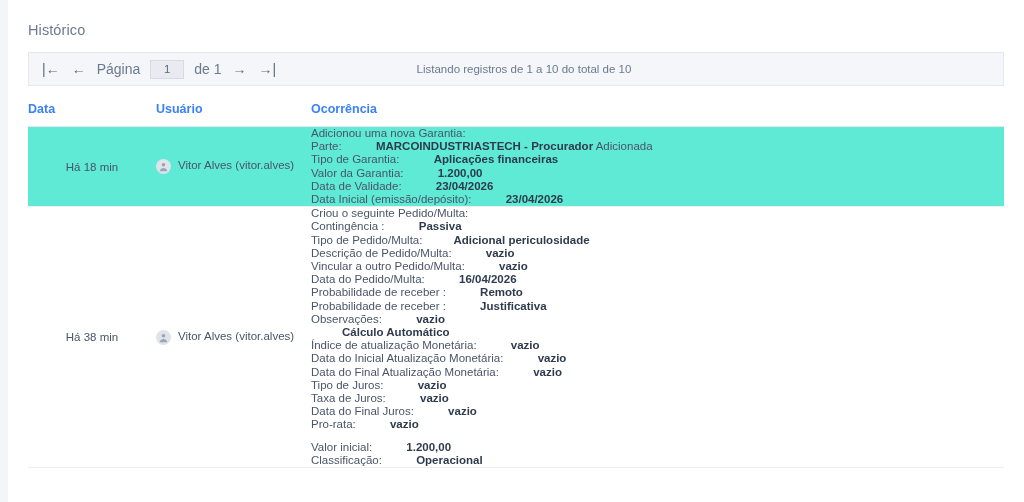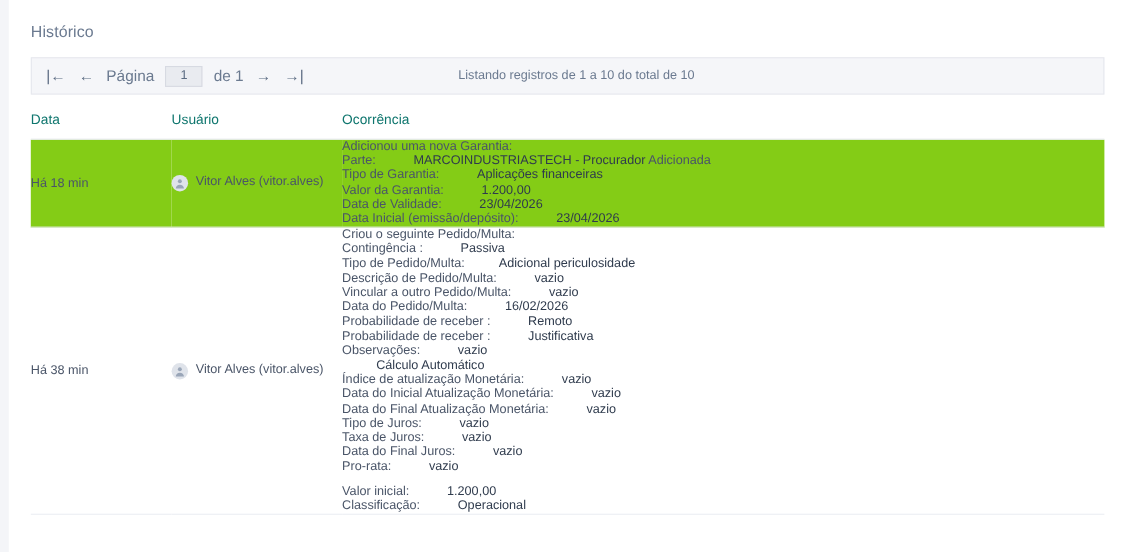--- a/index.html
+++ b/index.html
@@ -85,39 +85,40 @@
   }
   table.hist {
     width: calc(100% - 40px);
     margin: 0 20px;
     border-collapse: collapse;
     table-layout: fixed;
   }
   table.hist th {
     text-align: left;
     font-size: 12.5px;
-    color: #0f766e;
-    font-weight: normal;
+    color: #3b82f6;
+    font-weight: bold;
     padding: 16px 0 10px 0;
     border-bottom: 1px solid #e6e8ee;
   }
   th.col-data { width: 128px; padding-left: 2px; }
   th.col-user { width: 155px; }
   th.col-occ  { width: auto; }
   table.hist td {
     vertical-align: middle;
     font-size: 11.5px;
     padding: 0;
     border-bottom: 1px solid #eceef3;
   }
-  tr.row-alt td { background: #84cc16; }
+  tr.row-alt td { background: #5eead4; }
   td.c-data {
     color: #4a5568;
     padding-left: 2px;
     font-size: 11.5px;
+    text-align: center;
   }
   td.c-user { font-size: 11.5px; color: #4a5568; }
   .user-cell { display: flex; align-items: flex-start; gap: 7px; }
   .avatar {
     width: 15px; height: 15px;
     border-radius: 50%;
     background: #dfe3ea;
     display: inline-flex;
     align-items: center;
     justify-content: center;
@@ -127,21 +128,21 @@
   td.c-occ {
     padding: 12px 0 12px 0;
     line-height: 1.15;
   }
   .occ-line {
     font-size: 11.5px;
     color: #4a5568;
     line-height: 13.2px;
     white-space: nowrap;
   }
-  .occ-line b { color: #2f3b4d; font-weight: normal; padding-left: 31px; }
+  .occ-line b { color: #2f3b4d; font-weight: bold; padding-left: 31px; }
   .occ-gap { height: 9px; }
 </style>
 </head>
 <body>
 
 <div class="page">
   <div class="left-rail"></div>
 
   <div class="content">
 
@@ -203,21 +204,21 @@
                 </span>
                 <span>Vitor Alves (vitor.alves)</span>
               </div>
             </td>
             <td class="c-occ">
               <div class="occ-line">Criou o seguinte Pedido/Multa:</div>
               <div class="occ-line">Contingência : <b>Passiva</b></div>
               <div class="occ-line">Tipo de Pedido/Multa:<b>Adicional periculosidade</b></div>
               <div class="occ-line">Descrição de Pedido/Multa: <b>vazio</b></div>
               <div class="occ-line">Vincular a outro Pedido/Multa: <b>vazio</b></div>
-              <div class="occ-line">Data do Pedido/Multa: <b>16/02/2026</b></div>
+              <div class="occ-line">Data do Pedido/Multa: <b>16/04/2026</b></div>
               <div class="occ-line">Probabilidade de receber : <b>Remoto</b></div>
               <div class="occ-line">Probabilidade de receber : <b>Justificativa</b></div>
               <div class="occ-line">Observações: <b>vazio</b></div>
               <div class="occ-line"><b>Cálculo Automático</b></div>
               <div class="occ-line">Índice de atualização Monetária: <b>vazio</b></div>
               <div class="occ-line">Data do Inicial Atualização Monetária: <b>vazio</b></div>
               <div class="occ-line">Data do Final Atualização Monetária: <b>vazio</b></div>
               <div class="occ-line">Tipo de Juros: <b>vazio</b></div>
               <div class="occ-line">Taxa de Juros: <b>vazio</b></div>
               <div class="occ-line">Data do Final Juros: <b>vazio</b></div>

